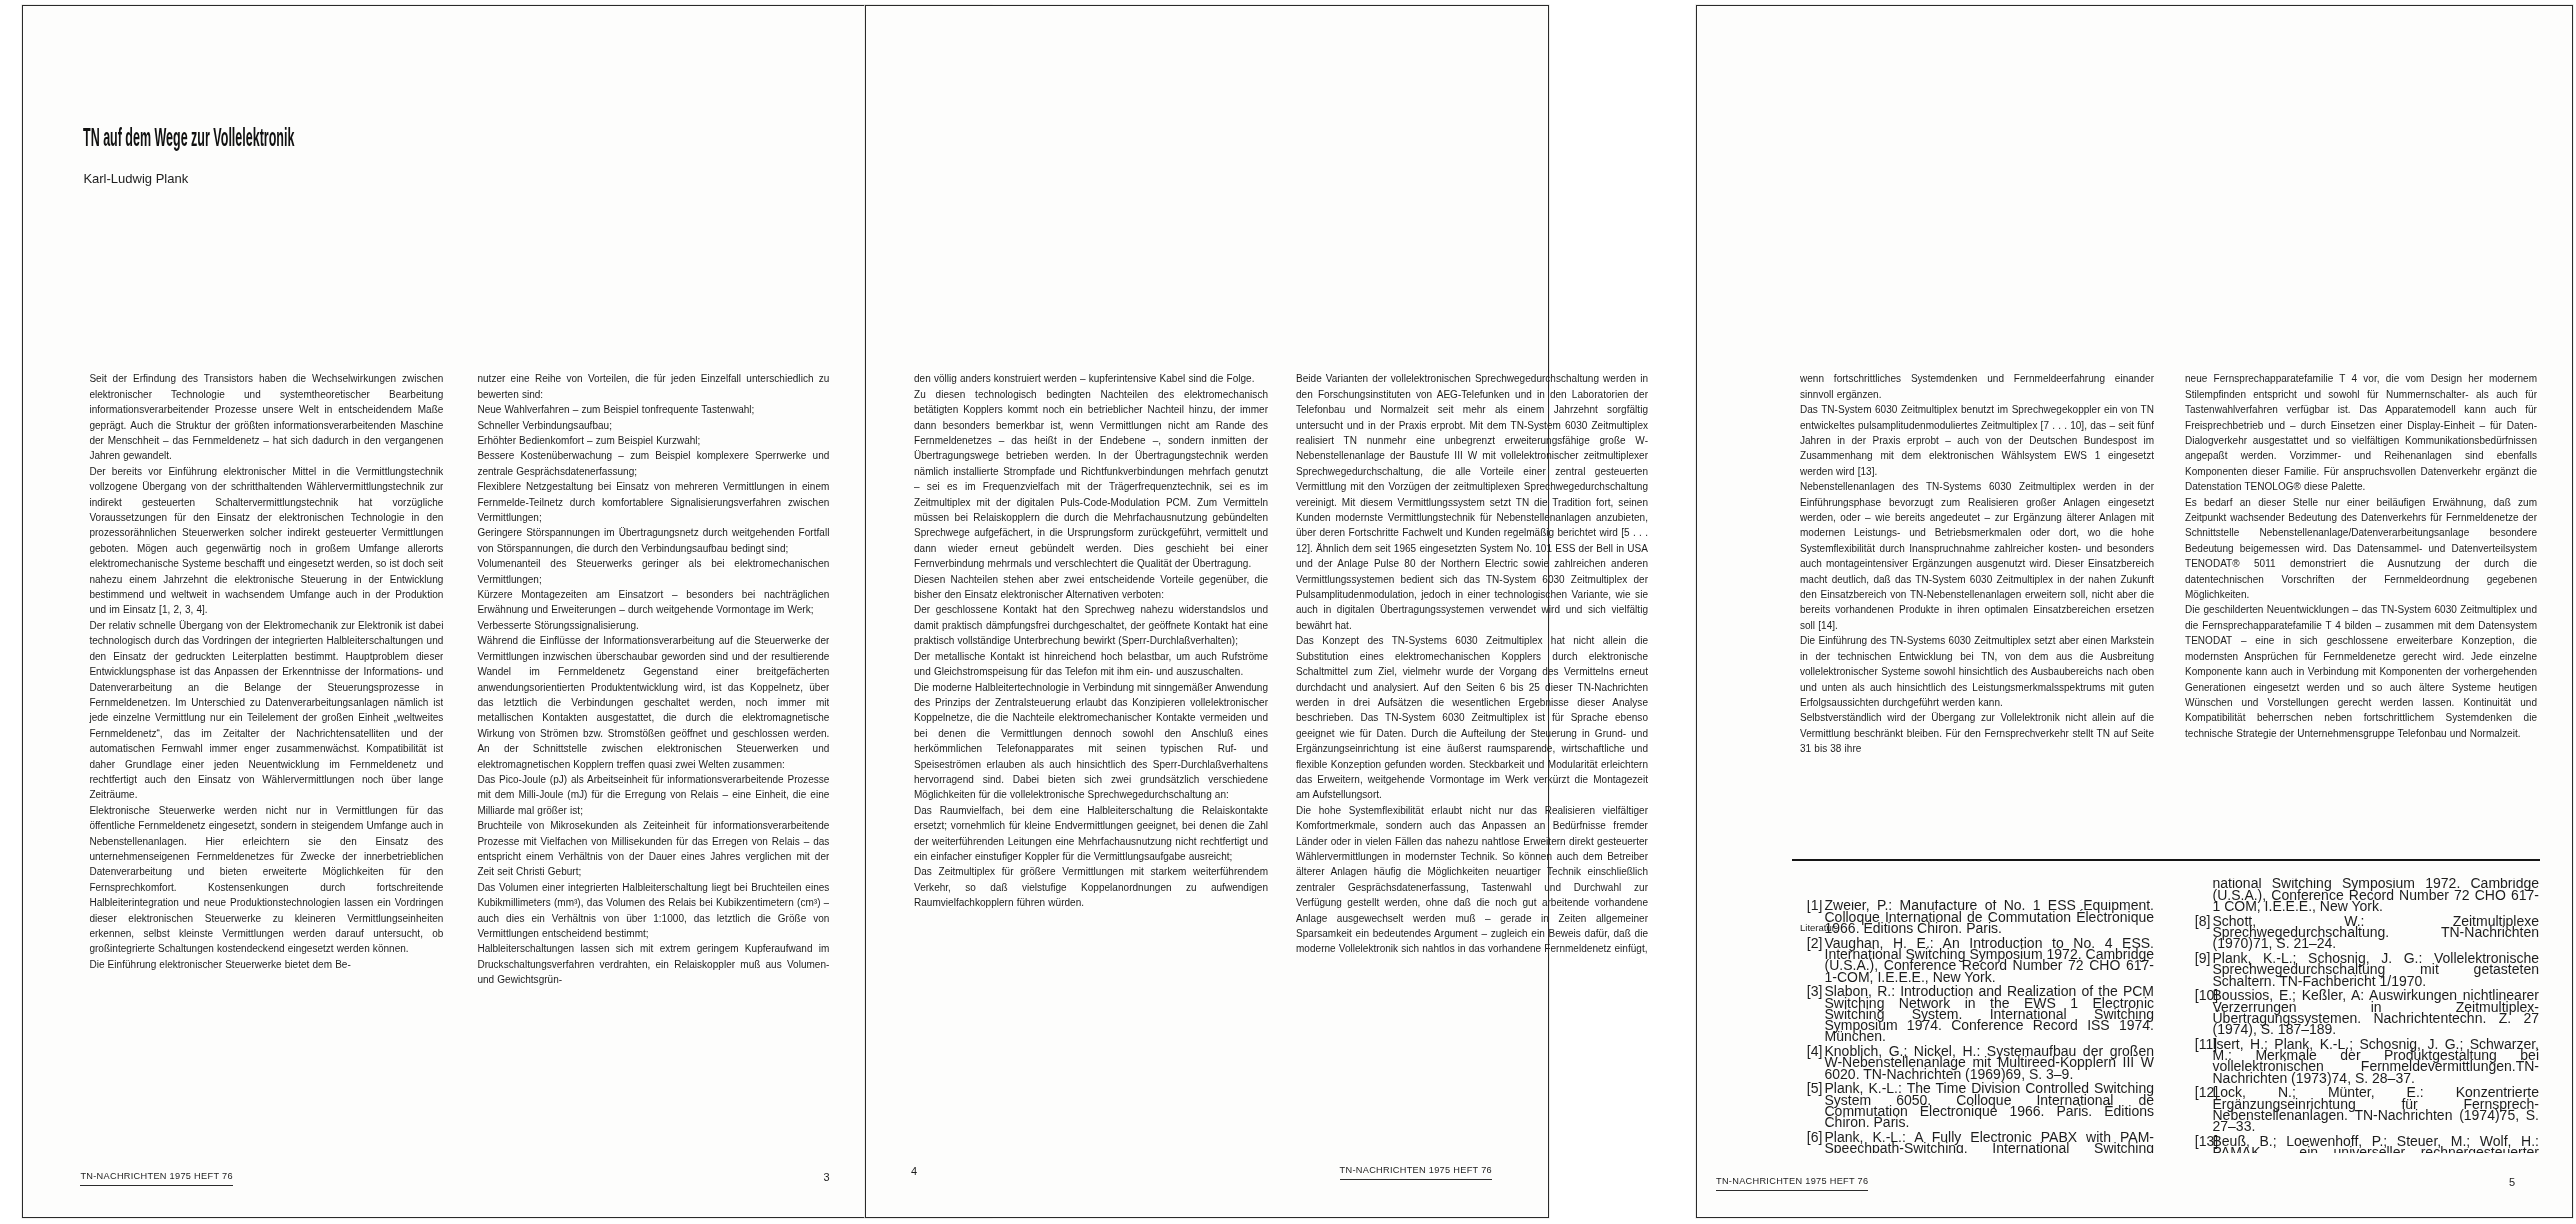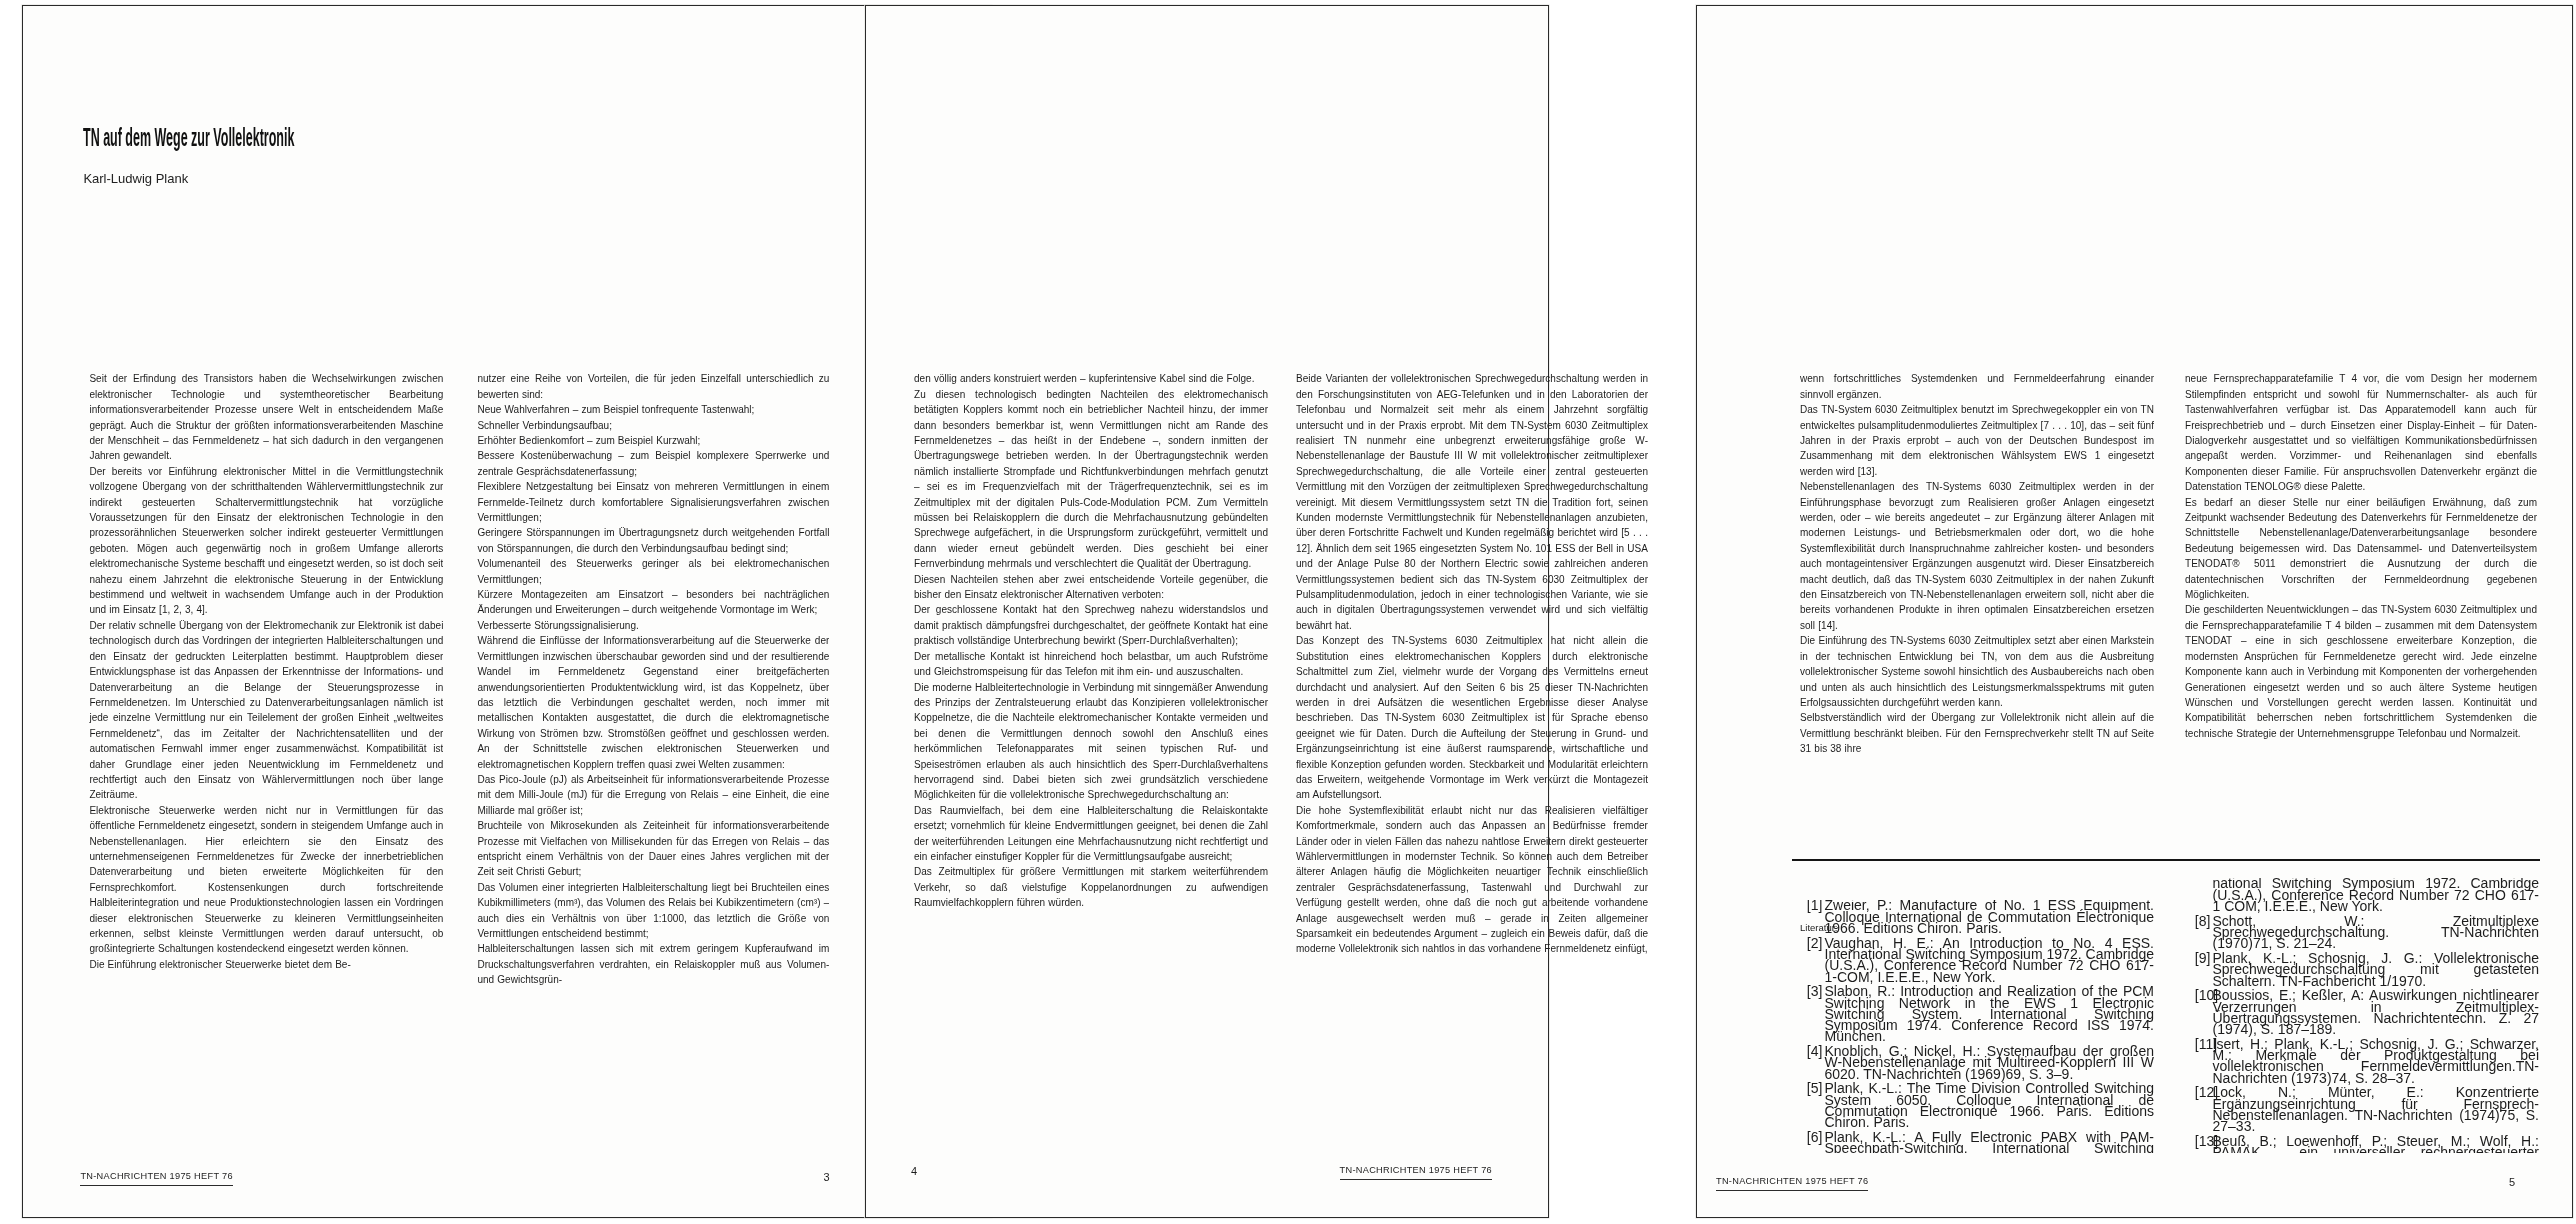--- a/index.html
+++ b/index.html
@@ -67,21 +67,21 @@
   <div class="col" style="left:454px;width:352px;height:763px;">
 
   <p>nutzer eine Reihe von Vorteilen, die für jeden Einzelfall unterschiedlich zu bewerten sind:</p>
       <p>Neue Wahlverfahren – zum Beispiel tonfrequente Tastenwahl;</p>
       <p>Schneller Verbindungsaufbau;</p>
       <p>Erhöhter Bedienkomfort – zum Beispiel Kurzwahl;</p>
       <p>Bessere Kostenüberwachung – zum Beispiel komplexere Sperrwerke und zentrale Gesprächsdatenerfassung;</p>
       <p>Flexiblere Netzgestaltung bei Einsatz von mehreren Vermittlungen in einem Fernmelde-Teilnetz durch komfortablere Signalisierungsverfahren zwischen Vermittlungen;</p>
       <p>Geringere Störspannungen im Übertragungsnetz durch weitgehenden Fortfall von Störspannungen, die durch den Verbindungsaufbau bedingt sind;</p>
       <p>Volumenanteil des Steuerwerks geringer als bei elektromechanischen Vermittlungen;</p>
-      <p>Kürzere Montagezeiten am Einsatzort – besonders bei nachträglichen Änderungen und Erweiterungen – durch weitgehende Vormontage im Werk;</p>
+      <p>Kürzere Montagezeiten am Einsatzort – besonders bei nachträglichen Erwähnung und Erweiterungen – durch weitgehende Vormontage im Werk;</p>
       <p>Verbesserte Störungssignalisierung.</p>
       <p>Während die Einflüsse der Informationsverarbeitung auf die Steuerwerke der Vermittlungen inzwischen überschaubar geworden sind und der resultierende Wandel im Fernmeldenetz Gegenstand einer breitgefächerten anwendungsorientierten Produktentwicklung wird, ist das Koppelnetz, über das letztlich die Verbindungen geschaltet werden, noch immer mit metallischen Kontakten ausgestattet, die durch die elektromagnetische Wirkung von Strömen bzw. Stromstößen geöffnet und geschlossen werden. An der Schnittstelle zwischen elektronischen Steuerwerken und elektromagnetischen Kopplern treffen quasi zwei Welten zusammen:</p>
       <p>Das Pico-Joule (pJ) als Arbeitseinheit für informationsverarbeitende Prozesse mit dem Milli-Joule (mJ) für die Erregung von Relais – eine Einheit, die eine Milliarde mal größer ist;</p>
       <p>Bruchteile von Mikrosekunden als Zeiteinheit für informationsverarbeitende Prozesse mit Vielfachen von Millisekunden für das Erregen von Relais – das entspricht einem Verhältnis von der Dauer eines Jahres verglichen mit der Zeit seit Christi Geburt;</p>
       <p>Das Volumen einer integrierten Halbleiterschaltung liegt bei Bruchteilen eines Kubikmillimeters (mm³), das Volumen des Relais bei Kubikzentimetern (cm³) – auch dies ein Verhältnis von über 1:1000, das letztlich die Größe von Vermittlungen entscheidend bestimmt;</p>
       <p>Halbleiterschaltungen lassen sich mit extrem geringem Kupferaufwand im Druckschaltungsverfahren verdrahten, ein Relaiskoppler muß aus Volumen- und Gewichtsgrün-</p>
     </div>
 
   <div class="footer-journal" style="left:57px;top:1165px;">TN-NACHRICHTEN 1975 HEFT 76</div>
   <div class="footer-num" style="left:800px;top:1165px;">3</div>

